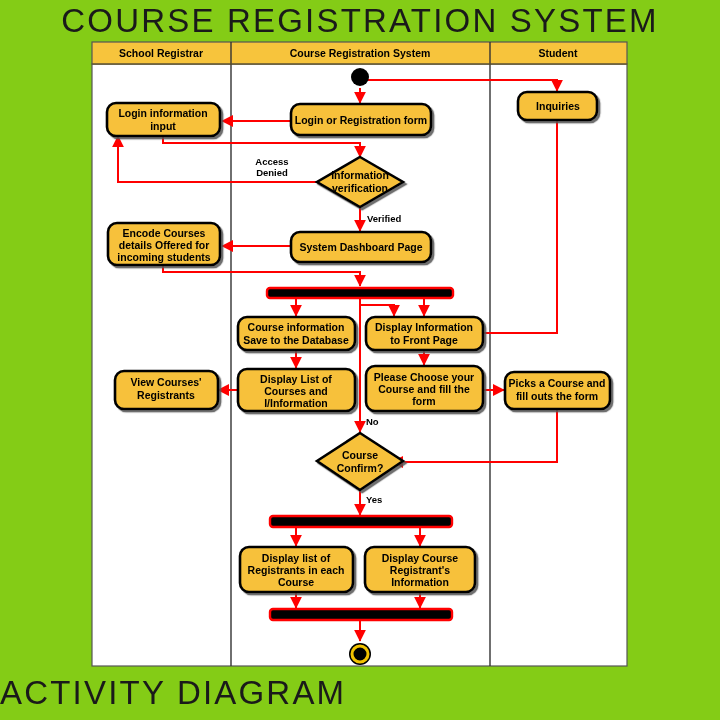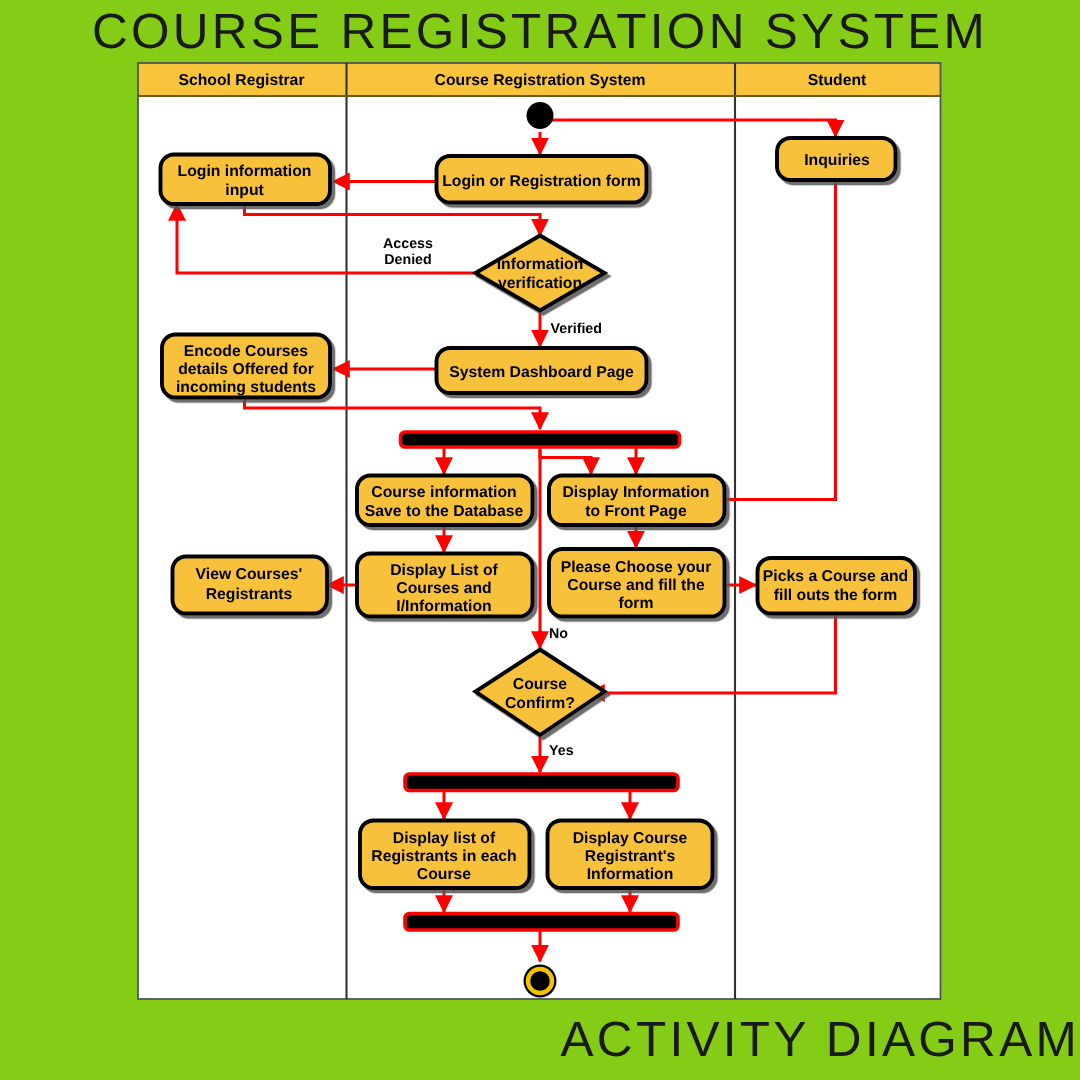--- a/index.html
+++ b/index.html
@@ -28,21 +28,21 @@
     font-weight: 300;
     letter-spacing: 2.2px;
     color: #1a1a1a;
     white-space: nowrap;
   }
   .title-bottom {
     position: absolute;
     left: 0;
     top: 674px;
     width: 720px;
-    text-align: right;
+    text-align: left;
     font-family: "Liberation Sans", sans-serif;
     font-size: 33px;
     font-weight: 300;
     letter-spacing: 2.2px;
     color: #1a1a1a;
     white-space: nowrap;
   }
   #canvas-wrap {
     position: absolute;
     left: 0;

